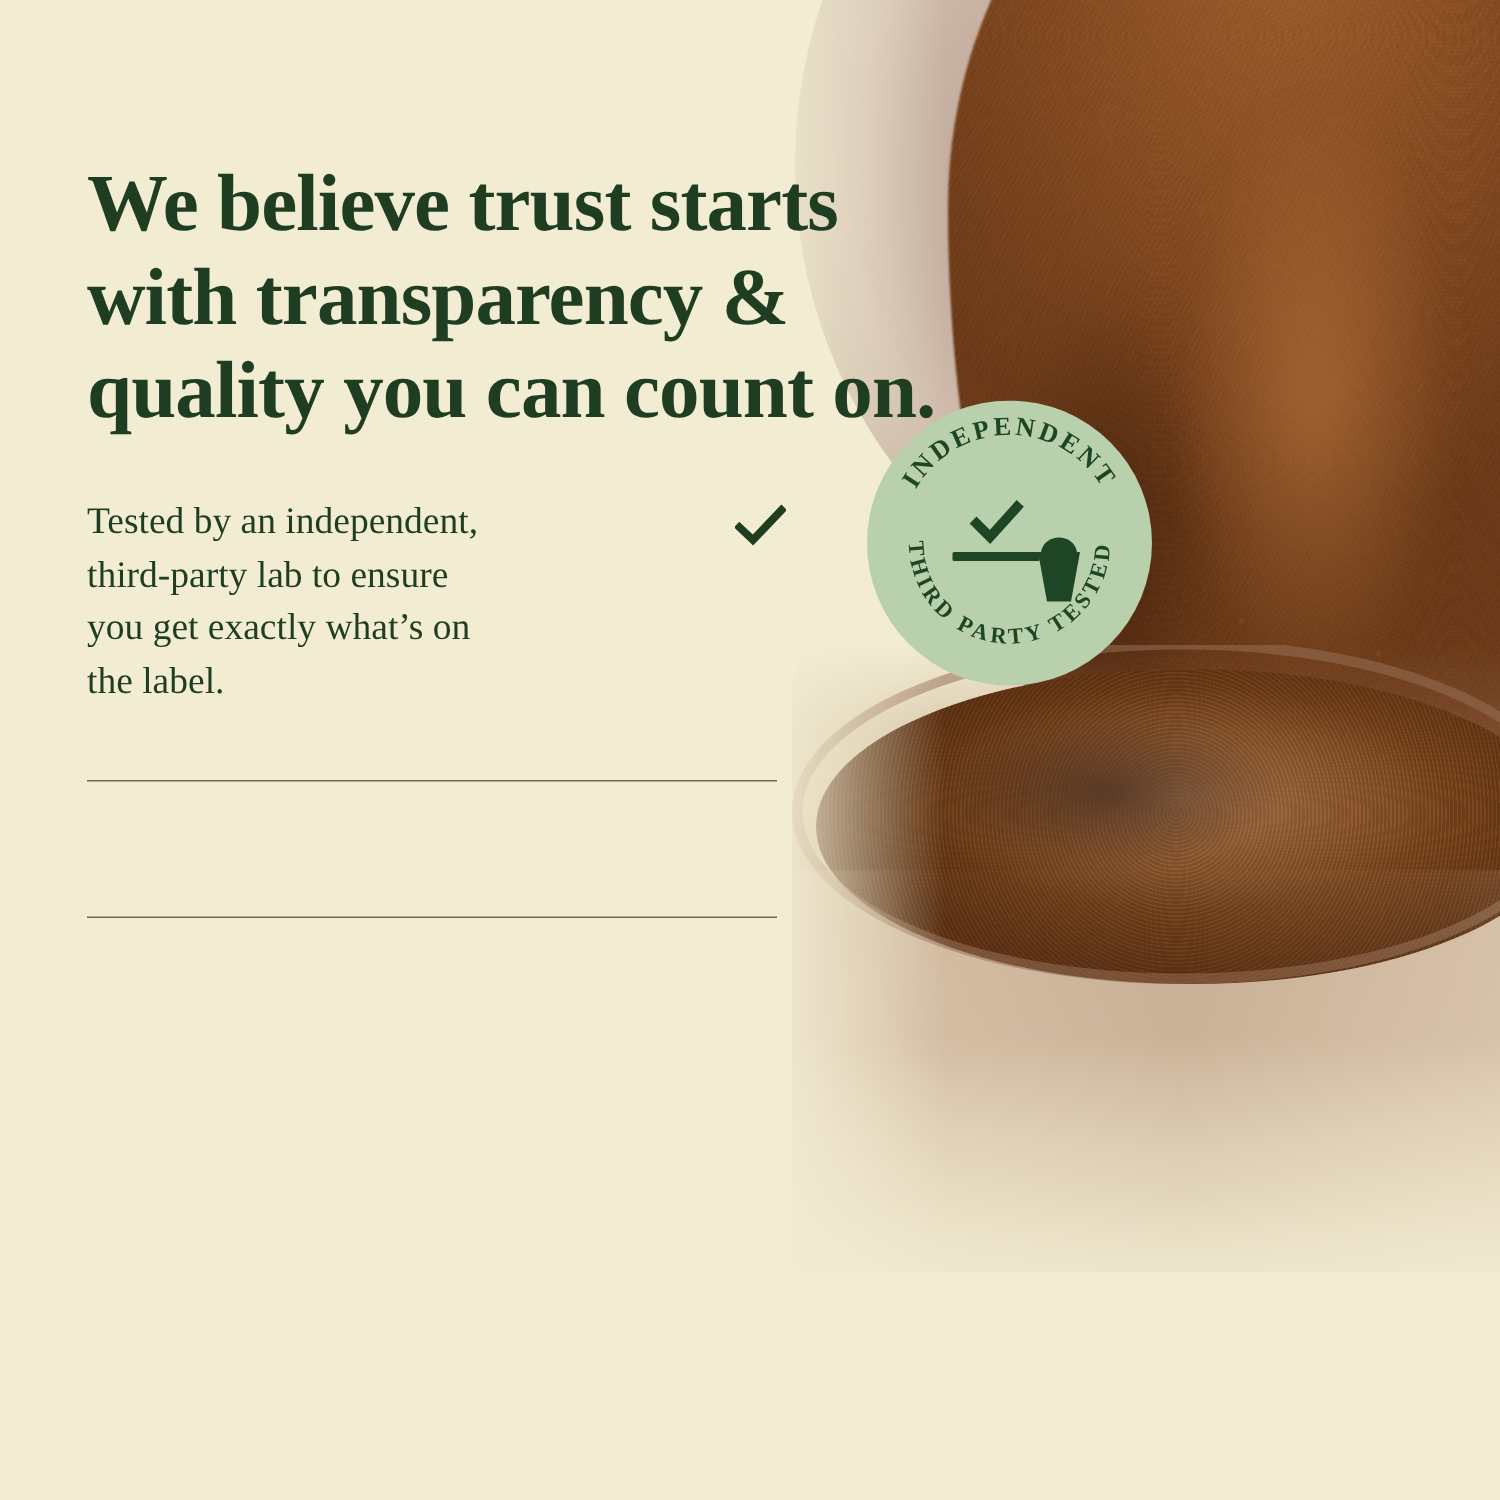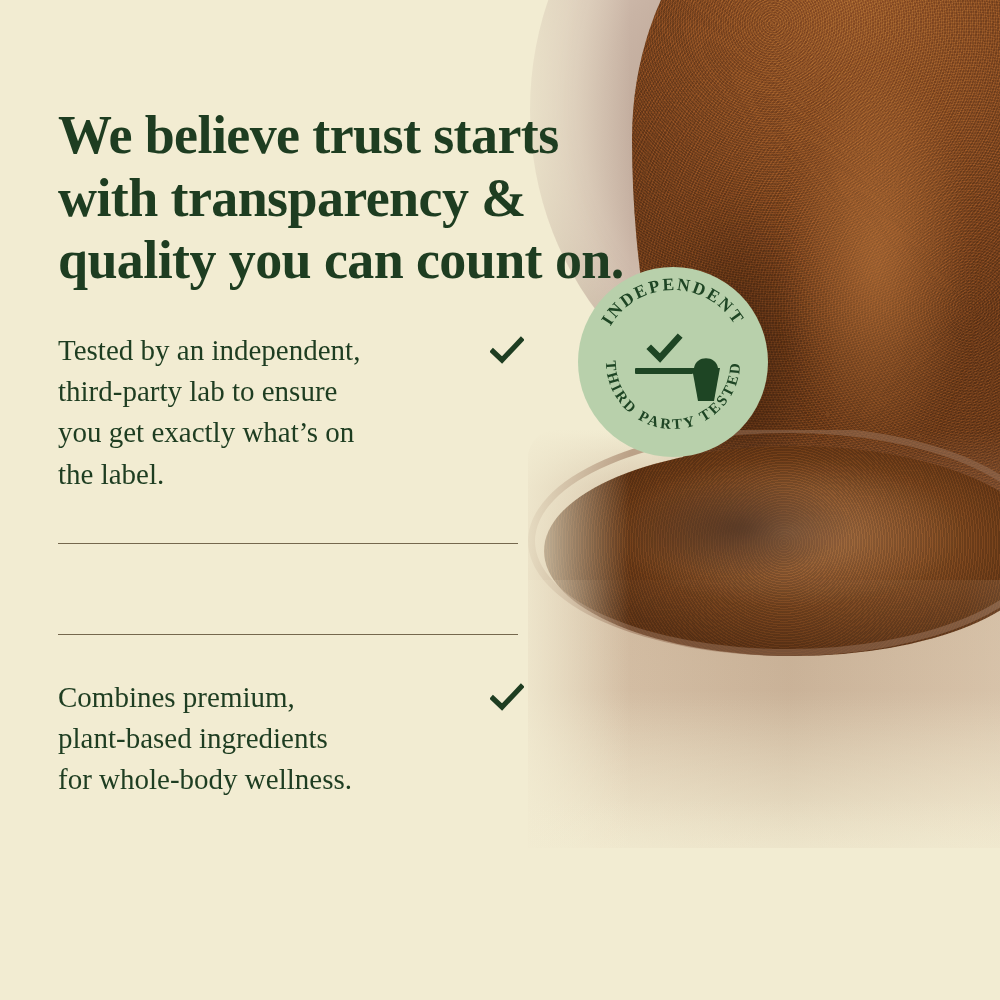--- a/index.html
+++ b/index.html
@@ -252,21 +252,21 @@
     left: 58px;
     top: 330px;
     width: 460px;
   }
   .claim {
     position: relative;
     padding: 0 0 0 0;
   }
   .claim-text {
     font-family: "Liberation Serif", "DejaVu Serif", serif;
-    font-size: 29px;
+    font-size: 25px;
     line-height: 1.42;
     color: #1e3d21;
     width: 400px;
     white-space: pre-line;
     font-weight: 400;
   }
   .claim-check {
     position: absolute;
     right: -6px;
     top: 6px;
@@ -343,30 +343,20 @@
 
     <div class="sp-a"></div>
     <div class="divider"></div>
     <div class="sp-b"></div>
 
 
     <div class="sp-a"></div>
     <div class="divider"></div>
     <div class="sp-b"></div>
 
-    <div class="claim">
-      <div class="claim-text">Combines premium,
-plant-based ingredients
-for whole-body wellness.</div>
-      <span class="claim-check">
-        <svg viewBox="0 0 34 30" aria-hidden="true">
-          <path d="M3 15.5 L12 24 L31 4" fill="none" stroke="currentColor" stroke-width="5.2" stroke-linecap="square" stroke-linejoin="miter"></path>
-        </svg>
-      </span>
-    </div>
 
   </div>
 
   <div class="badge">
     <svg viewBox="0 0 190 190" aria-hidden="true">
       <defs>
         <path id="arcTop" d="M 23 95 A 72 72 0 0 1 167 95"></path>
         <path id="arcBot" d="M 28 95 A 67 67 0 0 0 162 95"></path>
       </defs>
 

